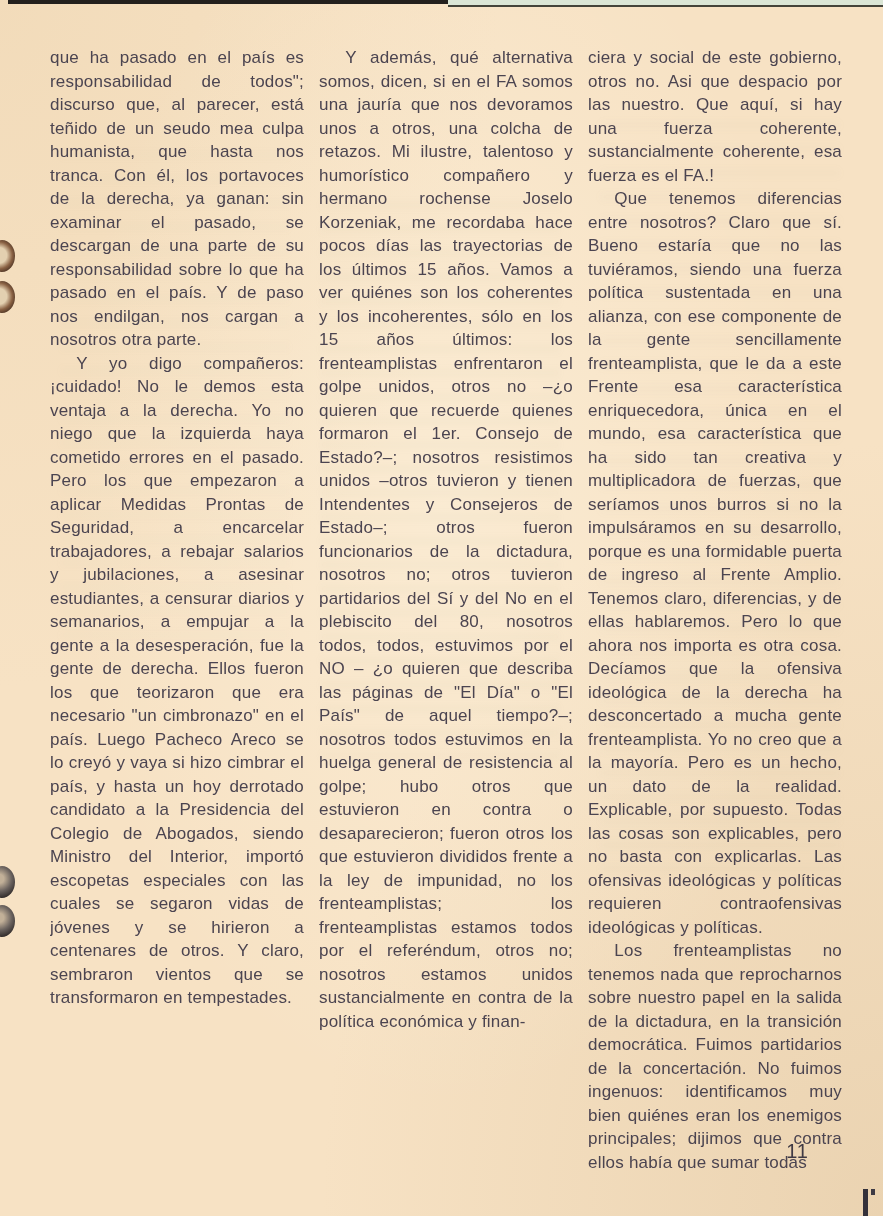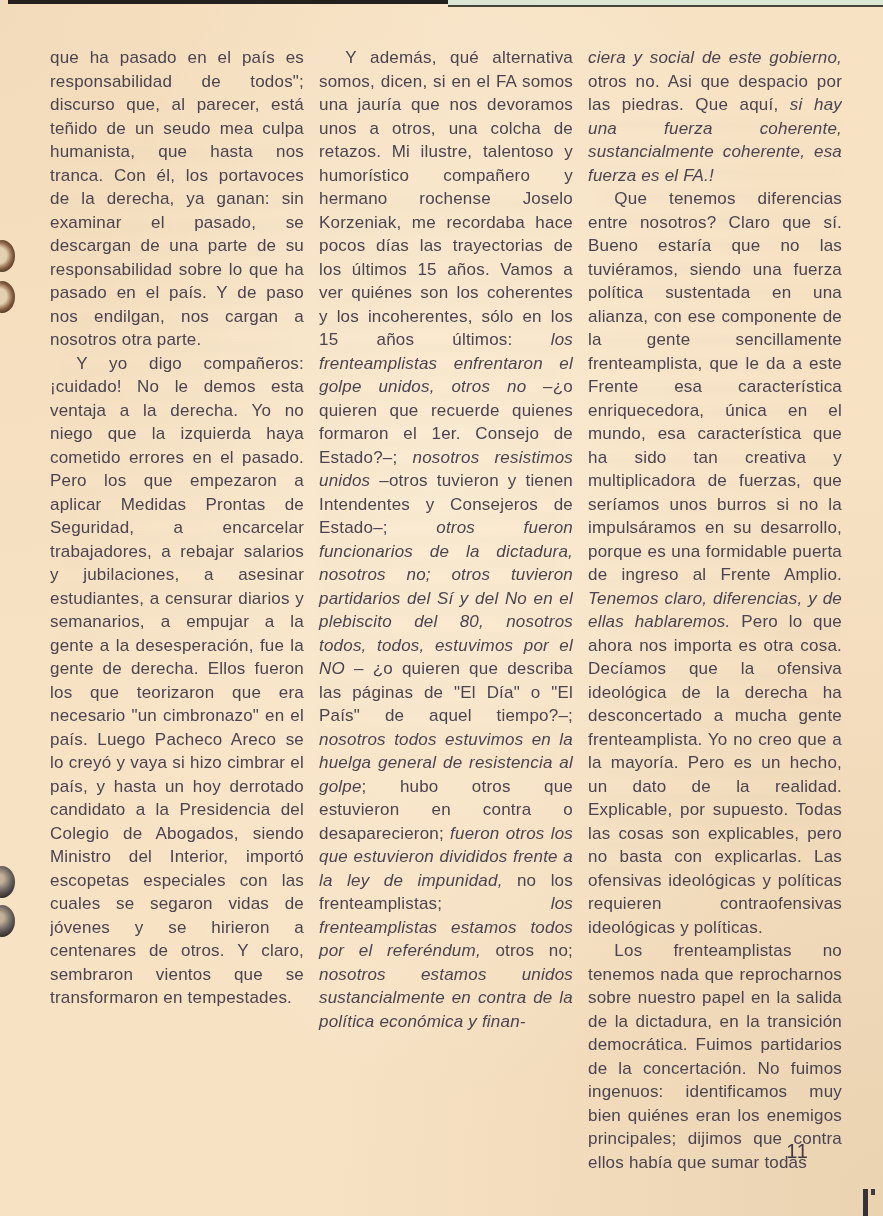--- a/index.html
+++ b/index.html
@@ -41,21 +41,21 @@
     display:flex;gap:15px;overflow:hidden;
   }
   .col{flex:0 0 254px;width:254px;}
   .para{
     margin:0;
     font-size:17px;line-height:23.5px;
     letter-spacing:.2px;
     text-align:justify;
   }
   .para.indent{text-indent:1.55em;}
-  .it{font-style:italic;}
+  .it{}
   .page-number{
     position:absolute;right:74px;top:1140px;
     font-size:20px;letter-spacing:1px;color:#403a44;
   }
 </style>
 </head>
 <body>
 
 <div class="page">
 
@@ -73,21 +73,21 @@
 
   <div class="content">
     <div class="col">
         <p class="para"><span>que ha pasado en el país es responsabilidad de todos"; discurso que, al parecer, está teñido de un seudo mea culpa humanista, que hasta nos tranca. Con él, los portavoces de la derecha, ya ganan: sin examinar el pasado, se descargan de una parte de su responsabilidad sobre lo que ha pasado en el país. Y de paso nos endilgan, nos cargan a nosotros otra parte.</span></p>
         <p class="para indent"><span>Y yo digo compañeros: ¡cuidado! No le demos esta ventaja a la derecha. Yo no niego que la izquierda haya cometido errores en el pasado. Pero los que empezaron a aplicar Medidas Prontas de Seguridad, a encarcelar trabajadores, a rebajar salarios y jubilaciones, a asesinar estudiantes, a censurar diarios y semanarios, a empujar a la gente a la desesperación, fue la gente de derecha. Ellos fueron los que teorizaron que era necesario "un cimbronazo" en el país. Luego Pacheco Areco se lo creyó y vaya si hizo cimbrar el país, y hasta un hoy derrotado candidato a la Presidencia del Colegio de Abogados, siendo Ministro del Interior, importó escopetas especiales con las cuales se segaron vidas de jóvenes y se hirieron a centenares de otros. Y claro, sembraron vientos que se transformaron en tempestades.</span></p>
       </div>
     <div class="col">
         <p class="para indent"><span>Y además, qué alternativa somos, dicen, si en el FA somos una jauría que nos devoramos unos a otros, una colcha de retazos. Mi ilustre, talentoso y humorístico compañero y hermano rochense Joselo Korzeniak, me recordaba hace pocos días las trayectorias de los últimos 15 años. Vamos a ver quiénes son los coherentes y los incoherentes, sólo en los 15 años últimos: </span><span class="it">los frenteamplistas enfrentaron el golpe unidos, otros no</span><span> –¿o quieren que recuerde quienes formaron el 1er. Consejo de Estado?–; </span><span class="it">nosotros resistimos unidos</span><span> –otros tuvieron y tienen Intendentes y Consejeros de Estado–; </span><span class="it">otros fueron funcionarios de la dictadura, nosotros no; otros tuvieron partidarios del Sí y del No en el plebiscito del 80, nosotros todos, todos, estuvimos por el NO</span><span> – ¿o quieren que describa las páginas de "El Día" o "El País" de aquel tiempo?–; </span><span class="it">nosotros todos estuvimos en la huelga general de resistencia al golpe</span><span>; hubo otros que estuvieron en contra o desaparecieron; </span><span class="it">fueron otros los que estuvieron divididos frente a la ley de impunidad,</span><span> no los frenteamplistas; </span><span class="it">los frenteamplistas estamos todos por el referéndum,</span><span> otros no; </span><span class="it">nosotros estamos unidos sustancialmente en contra de la política económica y finan-</span></p>
       </div>
     <div class="col">
-        <p class="para"><span class="it">ciera y social de este gobierno,</span><span> otros no. Asi que despacio por las piedras. Que aquí, </span><span class="it">si hay una fuerza coherente, sustancialmente coherente, esa fuerza es el FA.!</span></p>
+        <p class="para"><span class="it">ciera y social de este gobierno,</span><span> otros no. Asi que despacio por las nuestro. Que aquí, </span><span class="it">si hay una fuerza coherente, sustancialmente coherente, esa fuerza es el FA.!</span></p>
         <p class="para indent"><span>Que tenemos diferencias entre nosotros? Claro que sí. Bueno estaría que no las tuviéramos, siendo una fuerza política sustentada en una alianza, con ese componente de la gente sencillamente frenteamplista, que le da a este Frente esa característica enriquecedora, única en el mundo, esa característica que ha sido tan creativa y multiplicadora de fuerzas, que seríamos unos burros si no la impulsáramos en su desarrollo, porque es una formidable puerta de ingreso al Frente Amplio. </span><span class="it">Tenemos claro, diferencias, y de ellas hablaremos.</span><span> Pero lo que ahora nos importa es otra cosa. Decíamos que la ofensiva ideológica de la derecha ha desconcertado a mucha gente frenteamplista. Yo no creo que a la mayoría. Pero es un hecho, un dato de la realidad. Explicable, por supuesto. Todas las cosas son explicables, pero no basta con explicarlas. Las ofensivas ideológicas y políticas requieren contraofensivas ideológicas y políticas.</span></p>
         <p class="para indent"><span>Los frenteamplistas no tenemos nada que reprocharnos sobre nuestro papel en la salida de la dictadura, en la transición democrática. Fuimos partidarios de la concertación. No fuimos ingenuos: identificamos muy bien quiénes eran los enemigos principales; dijimos que contra ellos había que sumar todas</span></p>
       </div>
   </div>
 
   <div class="page-number">11</div>
 
   <div class="corner-bar"></div>
   <div class="corner-dot"></div>
 

